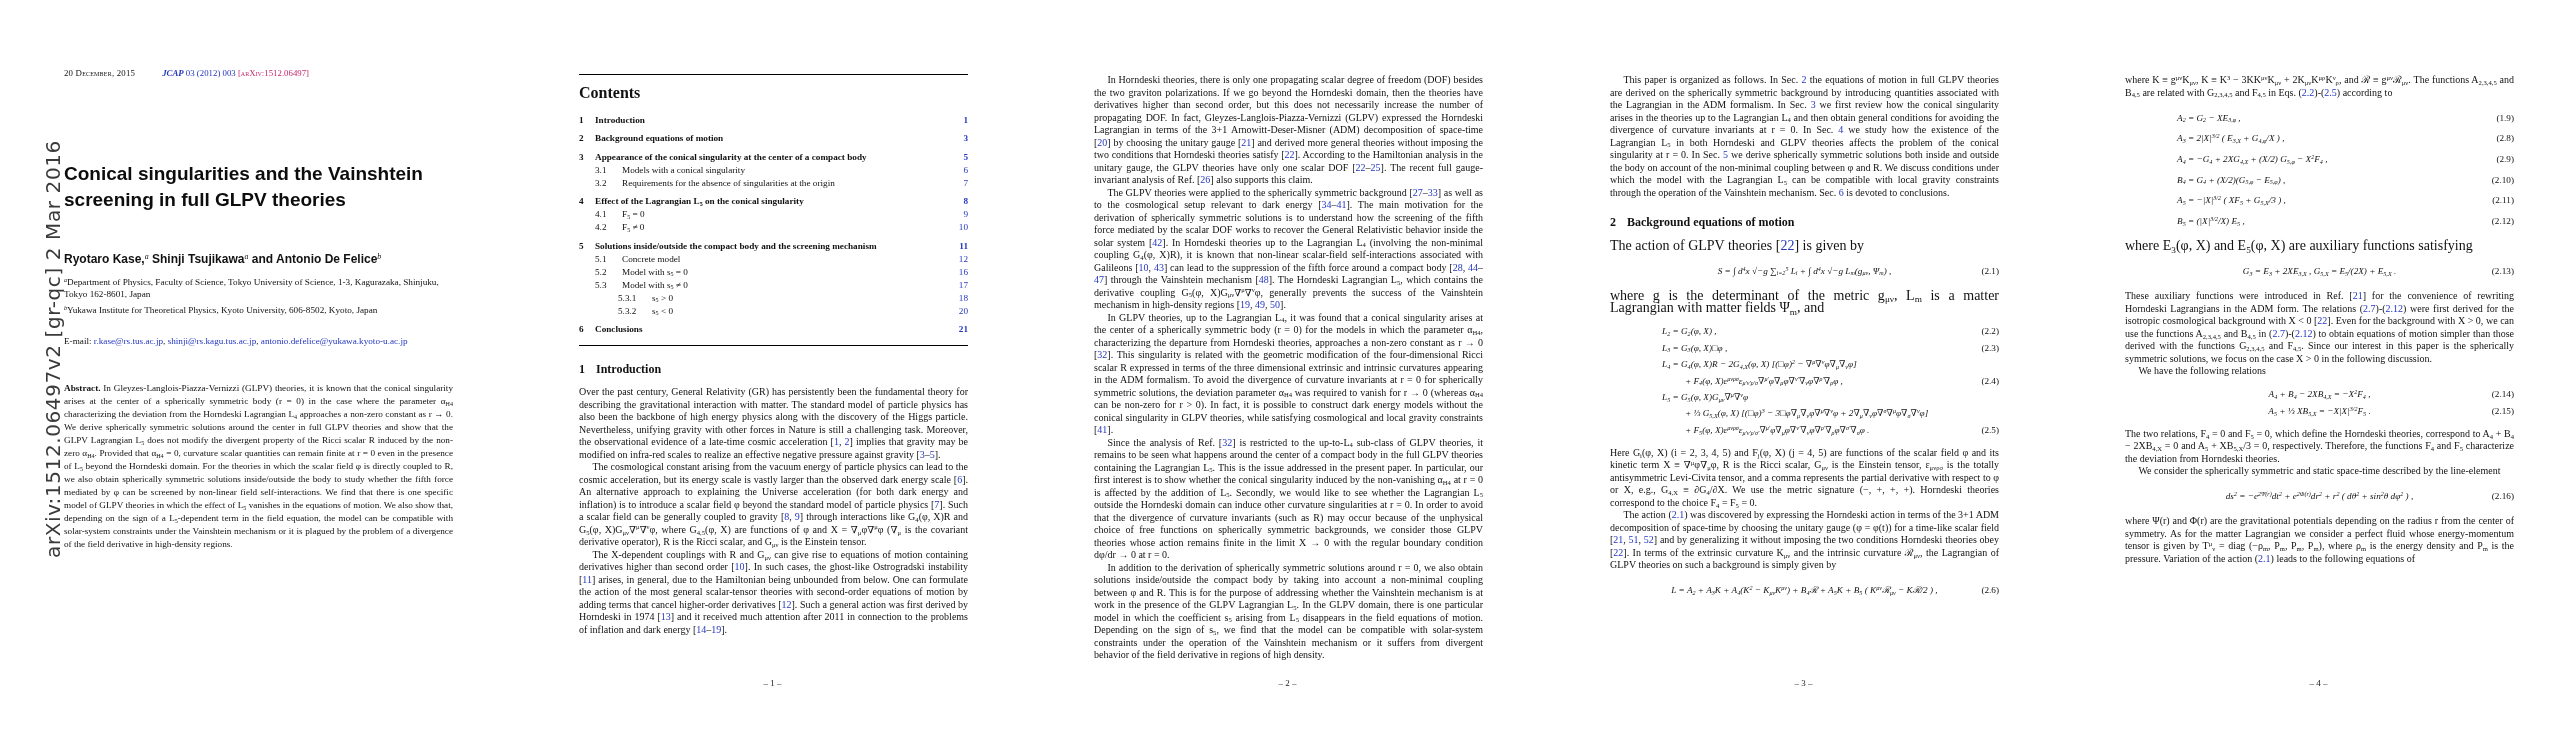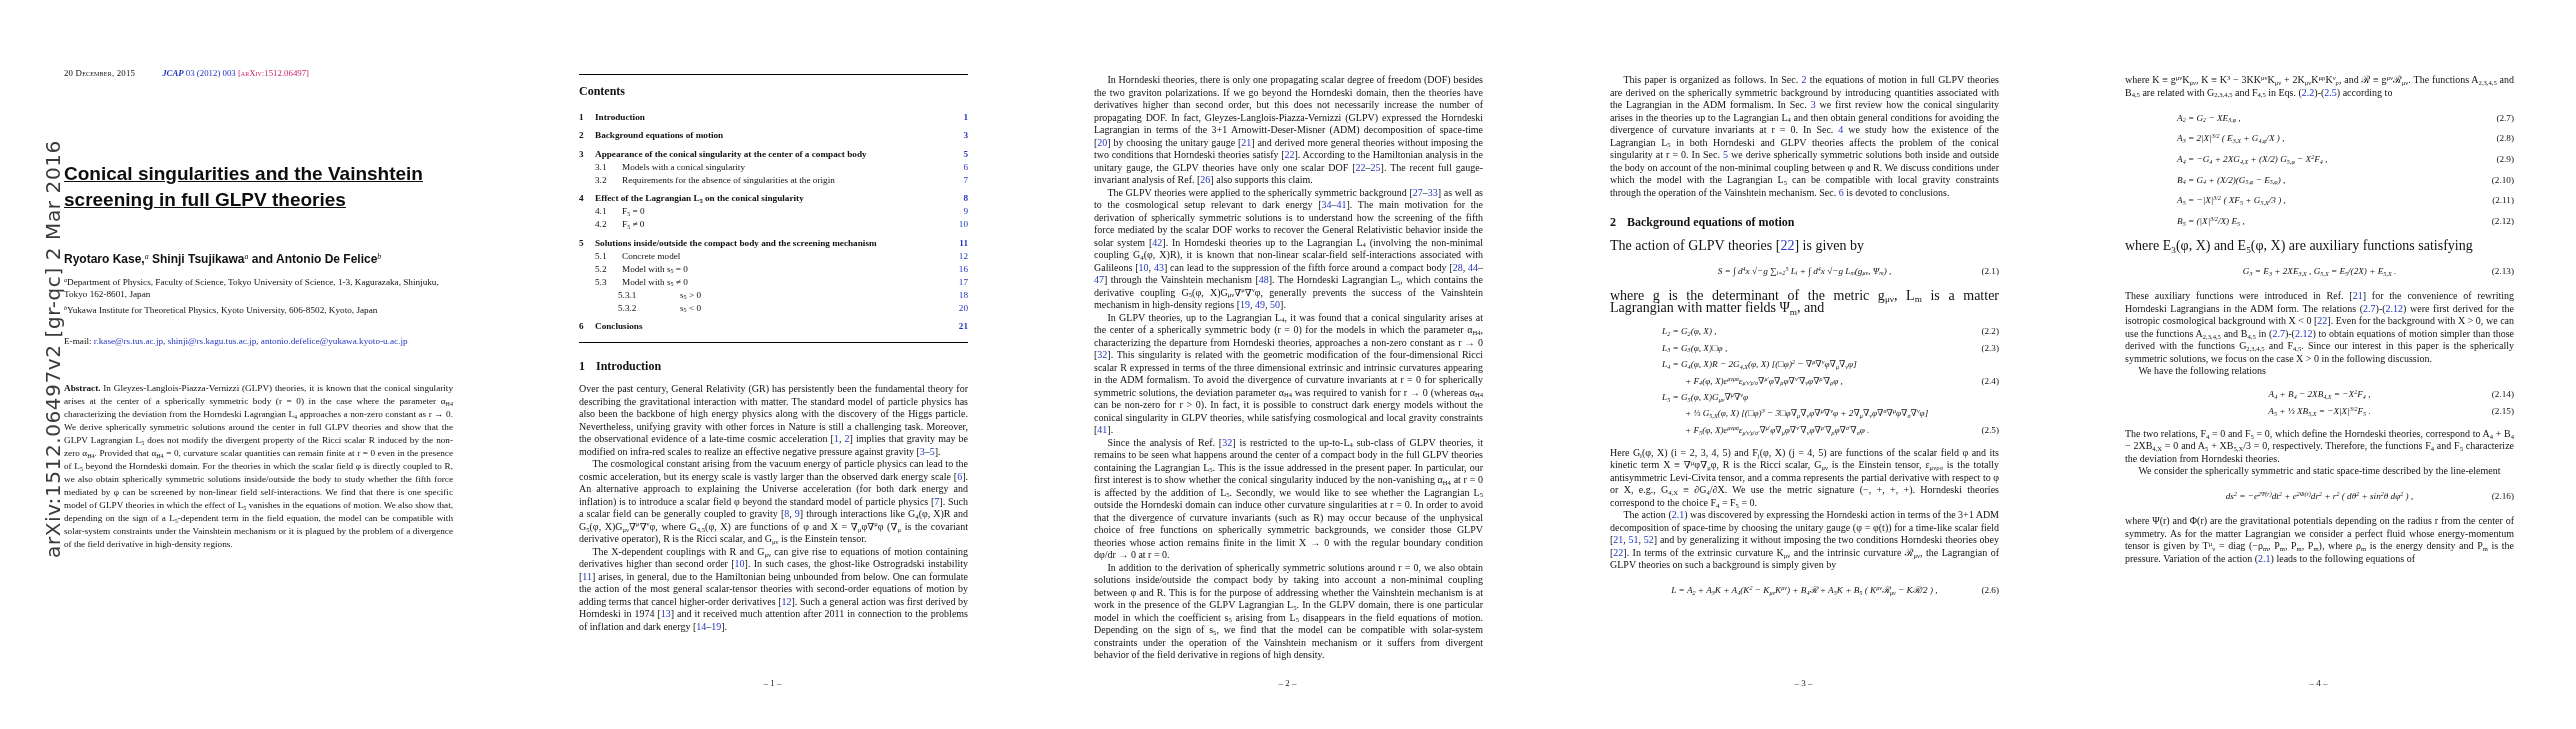--- a/index.html
+++ b/index.html
@@ -21,41 +21,41 @@
   .stamp{position:absolute;left:53px;top:349px;transform:translate(-50%,-50%) rotate(-90deg);
          white-space:nowrap;font-family:"DejaVu Sans","Liberation Sans",sans-serif;
          font-size:20px;letter-spacing:0.6px;color:#3a3a3a;}
   .hdr{position:absolute;top:68px;left:64px;right:61px;height:13.4px;font-size:8.8px;}
   .hdr-date{font-variant:small-caps;letter-spacing:0.2px;}
   .jref{position:absolute;left:44%;top:0;transform:translateX(-50%);white-space:nowrap;color:#2336c0;}
   .jref .jcap{font-style:italic;font-weight:bold;}
   .jref .axv{color:#c9256b;font-variant:small-caps;}
   .title{position:absolute;top:148px;left:64px;width:377px;
          font-family:"Liberation Sans","DejaVu Sans",sans-serif;font-weight:700;
-         font-size:19px;line-height:26px;color:#0d0d0d;text-decoration:underline;}
+         font-size:19px;line-height:26px;color:#0d0d0d;}
   .authors{position:absolute;top:252px;left:64px;width:389px;
            font-family:"Liberation Sans","DejaVu Sans",sans-serif;font-weight:700;font-size:12px;}
   .authors sup{font-family:"Liberation Serif",serif;font-style:italic;font-weight:400;}
   .affils{position:absolute;top:276px;left:64px;width:389px;font-size:9.2px;line-height:12.4px;}
   .affils .aff{margin:0 0 3.6px 0;}
   .affils sup{font-style:italic;}
   .emailblk{position:absolute;top:335px;left:64px;width:389px;font-size:9.2px;line-height:12.4px;}
   .abstract{position:absolute;top:382px;left:64px;width:389px;
             font-size:9.2px;line-height:13px;text-align:justify;}
   .abstract b{font-weight:700;}
 
   
   .flow{position:absolute;top:74px;left:64px;width:389px;}
   .rule{border-top:1px solid #000;height:0;}
   .rule2{border-top:1.6px solid #000;height:0;margin-top:8.5px;}
-  .cts-h{font-size:12px;font-weight:700;margin:8.5px 0 12px 0;}
+  .cts-h{font-size:16px;font-weight:700;margin:8.5px 0 12px 0;}
   .toc-row{display:flex;align-items:baseline;font-size:9.2px;line-height:13px;}
   .toc-row .toc-num{flex:none;width:16px;}
   .toc-row.t2{padding-left:16px;} .toc-row.t2 .toc-num{width:27px;}
-  .toc-row.t3{padding-left:39px;gap:28px;} .toc-row.t3 .toc-num{width:34px;}
+  .toc-row.t3{padding-left:39px;} .toc-row.t3 .toc-num{width:34px;}
   .toc-label{flex:1;padding-right:6px;}
   .toc-page{flex:none;min-width:16px;text-align:right;}
   .toc-row.b{font-weight:700;}
   .toc-row.gap{margin-top:5.5px;}
   .sech{display:flex;gap:11px;font-size:12px;font-weight:700;margin:16px 0 9.7px 0;}
   .flow .jpar + .jpar{margin-top:0;}
 
   
   .eqblock{margin:8.5px 0 8.5px 0;}
   .eq-row{position:relative;line-height:16.4px;font-size:9.2px;padding-left:52px;padding-right:35px;}
@@ -218,21 +218,21 @@
         <div class="eq-row center eq-tall"><span class="eq-b">L = A<sub>2</sub> + A<sub>3</sub>K + A<sub>4</sub>(K<sup>2</sup> − K<sub>μν</sub>K<sup>μν</sup>) + B<sub>4</sub>ℛ + A<sub>5</sub>K + B<sub>5</sub> ( K<sup>μν</sup>ℛ<sub>μν</sub> − Kℛ/2 ) ,</span><span class="eq-n">(2.6)</span></div>
       </div>
     </div>
     <div class="pfoot">– 3 –</div>
   </section>
 
   <section class="page" id="pg5">
     <div class="flow">
       <p class="jpar noind">where K ≡ g<sup>μν</sup>K<sub>μν</sub>, K ≡ K<sup>3</sup> − 3KK<sup>μν</sup>K<sub>μν</sub> + 2K<sub>μν</sub>K<sup>μρ</sup>K<sup>ν</sup><sub>ρ</sub>, and ℛ ≡ g<sup>μν</sup>ℛ<sub>μν</sub>. The functions A<sub>2,3,4,5</sub> and B<sub>4,5</sub> are related with G<sub>2,3,4,5</sub> and F<sub>4,5</sub> in Eqs. (<span class="lk">2.2</span>)-(<span class="lk">2.5</span>) according to</p>
       <div class="eqblock">
-        <div class="eq-row eq-tall"><span class="eq-b">A<sub>2</sub> = G<sub>2</sub> − XE<sub>3,φ</sub> ,</span><span class="eq-n">(2.7)</span></div>
+        <div class="eq-row eq-tall"><span class="eq-b">A<sub>2</sub> = G<sub>2</sub> − XE<sub>3,φ</sub> ,</span><span class="eq-n">(1.9)</span></div>
         <div class="eq-row eq-tall"><span class="eq-b">A<sub>3</sub> = 2|X|<sup>3/2</sup> ( E<sub>3,X</sub> + G<sub>4,φ</sub>/X ) ,</span><span class="eq-n">(2.8)</span></div>
         <div class="eq-row eq-tall"><span class="eq-b">A<sub>4</sub> = −G<sub>4</sub> + 2XG<sub>4,X</sub> + (X/2) G<sub>5,φ</sub> − X<sup>2</sup>F<sub>4</sub> ,</span><span class="eq-n">(2.9)</span></div>
         <div class="eq-row eq-tall"><span class="eq-b">B<sub>4</sub> = G<sub>4</sub> + (X/2)(G<sub>5,φ</sub> − E<sub>5,φ</sub>) ,</span><span class="eq-n">(2.10)</span></div>
         <div class="eq-row eq-tall"><span class="eq-b">A<sub>5</sub> = −|X|<sup>3/2</sup> ( XF<sub>5</sub> + G<sub>5,X</sub>/3 ) ,</span><span class="eq-n">(2.11)</span></div>
         <div class="eq-row eq-tall"><span class="eq-b">B<sub>5</sub> = (|X|<sup>3/2</sup>/X) E<sub>5</sub> ,</span><span class="eq-n">(2.12)</span></div>
       </div>
       <p class="lead">where E<sub>3</sub>(φ, X) and E<sub>5</sub>(φ, X) are auxiliary functions satisfying</p>
       <div class="eqblock">
         <div class="eq-row center eq-tall"><span class="eq-b">G<sub>3</sub> = E<sub>3</sub> + 2XE<sub>3,X</sub> ,    G<sub>5,X</sub> = E<sub>5</sub>/(2X) + E<sub>5,X</sub> .</span><span class="eq-n">(2.13)</span></div>
       </div>

